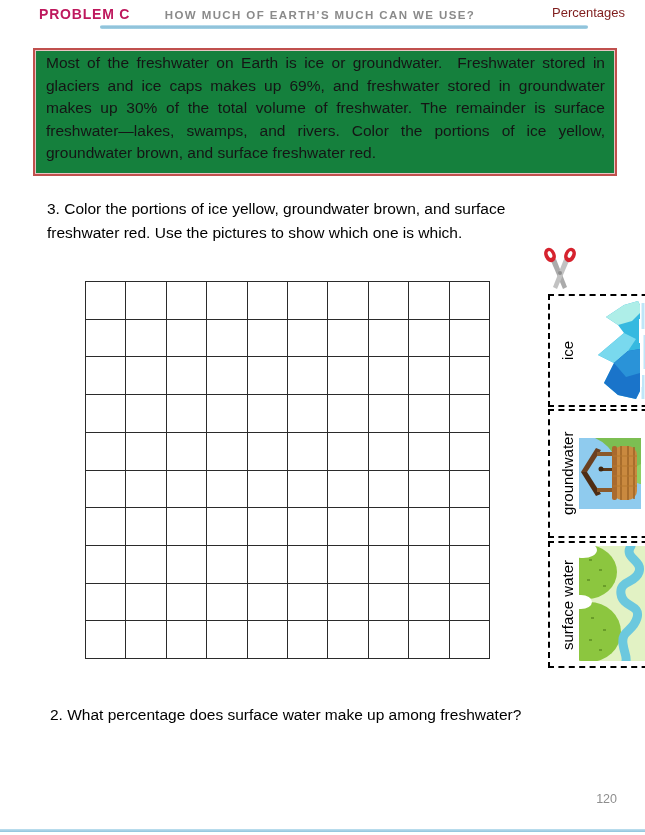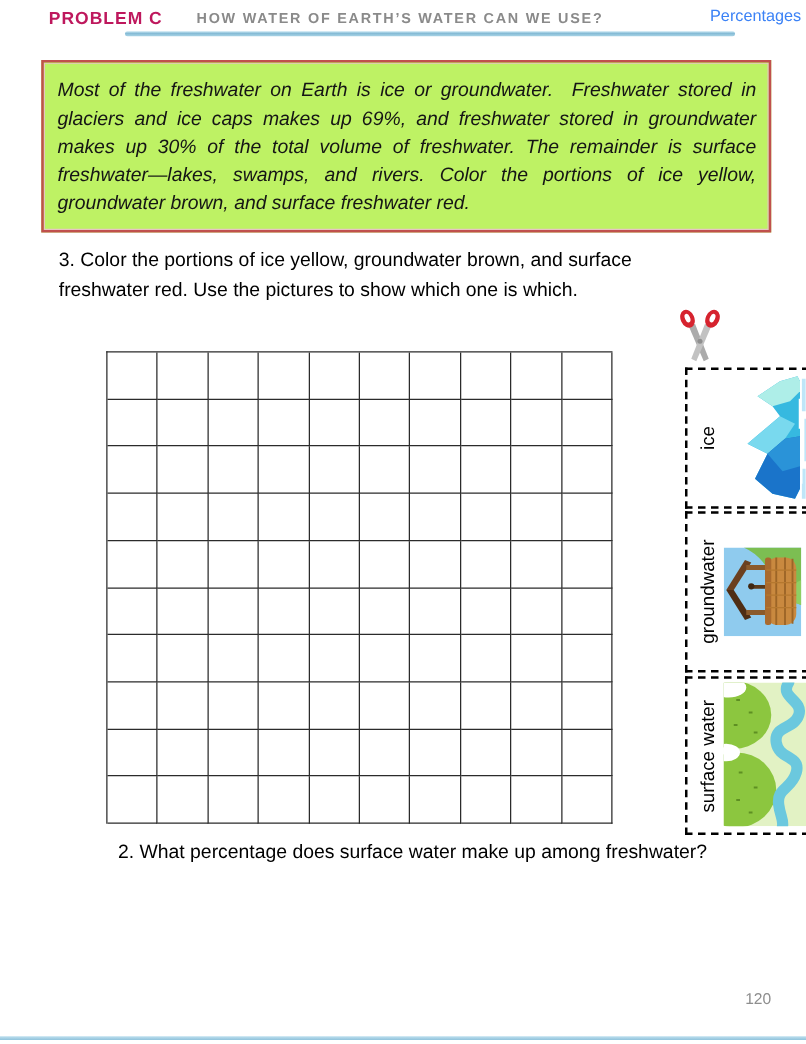--- a/index.html
+++ b/index.html
@@ -5,32 +5,32 @@
   html,body{margin:0;padding:0;}
   body{
     width:645px;height:835px;position:relative;overflow:hidden;
     background:#ffffff;font-family:"Liberation Sans",sans-serif;color:#111;
   }
   
   .hdr-problem{position:absolute;left:39px;top:6px;font-size:14px;font-weight:bold;
     letter-spacing:.8px;color:#be185d;}
   .hdr-title{position:absolute;left:120px;top:9px;width:400px;text-align:center;
     font-size:11.5px;font-weight:bold;letter-spacing:1.4px;color:#8a8a8a;}
-  .hdr-cat{position:absolute;right:4px;top:5px;font-size:13px;color:#3b82f6;}
+  .hdr-cat{position:absolute;right:20px;top:5px;font-size:13px;color:#7f1d1d;}
   .hdr-rule{position:absolute;left:100px;top:25px;width:488px;height:4px;
     background:linear-gradient(to bottom,#c9e6f3,#86bcd6 45%,#a8d4e6);border-radius:2px;}
   
   .redbox{position:absolute;left:33px;top:48px;width:559px;
     border:2.5px solid #c0504d;box-shadow:inset 0 0 0 1px #e7c4c3;
-    padding:12px 10px 9px 11px;background:#bef264;font-style:italic;}
+    padding:2px 10px 9px 11px;background:#15803d;}
   .redbox p{margin:0;font-size:15.5px;line-height:22.5px;text-align:justify;
     color:#151515;white-space:pre-wrap;}
   
   .q1{position:absolute;left:47px;top:197px;width:505px;font-size:15.5px;line-height:24px;color:#000;}
-  .q2{position:absolute;left:50px;top:673px;width:560px;font-size:15.5px;color:#000;text-align:center;}
+  .q2{position:absolute;left:50px;top:706px;width:560px;font-size:15.5px;color:#000;}
   
   .grid{position:absolute;left:85px;top:281px;width:404px;height:377px;
     display:grid;grid-template-columns:repeat(10,1fr);grid-template-rows:repeat(10,1fr);
     border-top:1px solid #2b2b2b;border-left:1px solid #2b2b2b;background:#fff;}
   .grid .cell{border-right:1px solid #2b2b2b;border-bottom:1px solid #2b2b2b;}
   
   .scissors{position:absolute;left:538px;top:247px;width:44px;height:46px;}
   
   .card{position:absolute;left:548px;width:106px;border:2px dashed #000;background:#fff;}
   .card-ice{top:294px;height:109px;}
@@ -46,21 +46,21 @@
   .img-sw{left:29px;top:3px;}
   
   .pageno{position:absolute;right:28px;top:792px;font-size:12.5px;color:#8e8e8e;}
   .footer-rule{position:absolute;left:0;top:829px;width:645px;height:3px;
     background:linear-gradient(to bottom,#bfe0ef,#8fc3dc);}
 </style>
 </head>
 <body>
 
 <div class="hdr-problem">PROBLEM C</div>
-<div class="hdr-title">HOW WATER OF EARTH’S WATER CAN WE USE?</div>
+<div class="hdr-title">HOW MUCH OF EARTH’S MUCH CAN WE USE?</div>
 <div class="hdr-cat">Percentages</div>
 <div class="hdr-rule"></div>
 
 <div class="redbox">
   <p>Most of the freshwater on Earth is ice or groundwater.  Freshwater stored in glaciers and ice caps makes up 69%, and freshwater stored in groundwater makes up 30% of the total volume of freshwater. The remainder is surface freshwater—lakes, swamps, and rivers. Color the portions of ice yellow, groundwater brown, and surface freshwater red.</p>
 </div>
 
 <div class="q1">3. Color the portions of ice yellow, groundwater brown, and surface freshwater red. Use the pictures to show which one is which.</div>
 
 <div class="grid">

